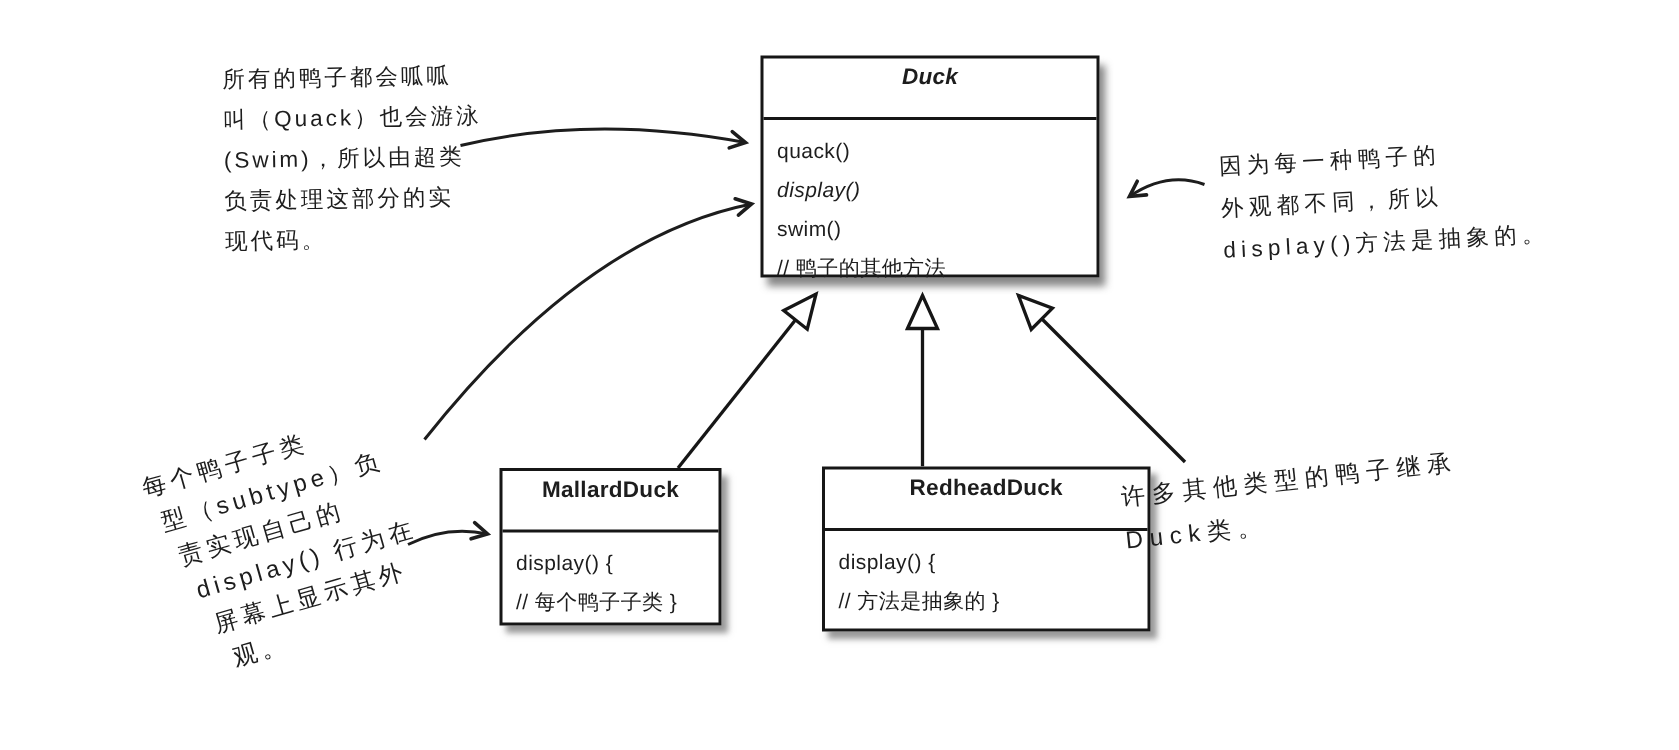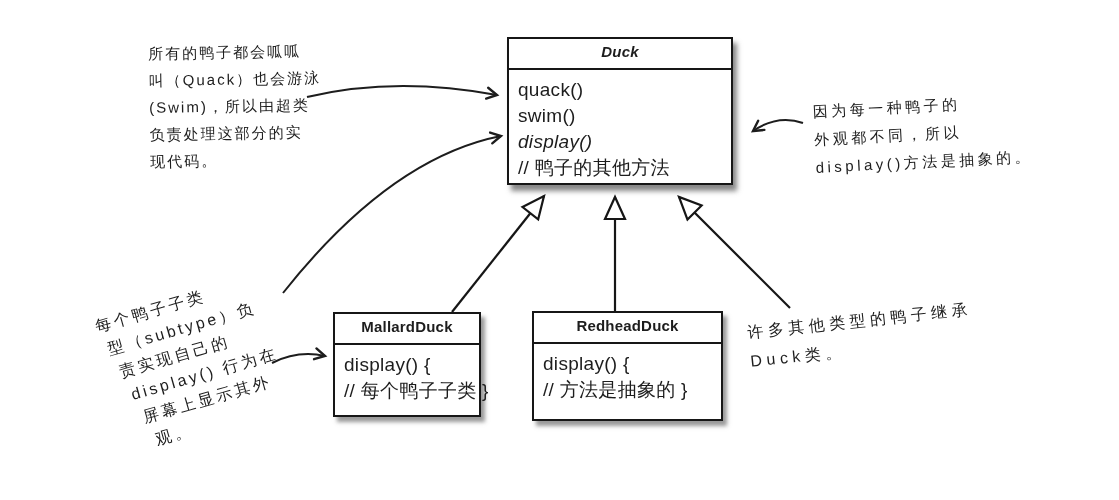--- a/index.html
+++ b/index.html
@@ -10,26 +10,26 @@
     color:#1d1d1d;
   }
   
   .cls{
     position:absolute;background:#ffffff;border:2px solid #161616;
     box-shadow:4px 5px 4px rgba(70,70,70,0.55);
     box-sizing:border-box;
   }
   .cls-title{
     text-align:center;font-weight:bold;font-size:15px;
-    padding:4px 0 8px 0;border-bottom:2px solid #161616;
+    padding:4px 0 18px 0;border-bottom:2px solid #161616;
     letter-spacing:.2px;
   }
   .cls-title.italic{font-style:italic;}
   .cls-body{padding:7px 9px 4px 9px;}
-  .member{font-size:19px;line-height:26px;white-space:pre;letter-spacing:.3px;}
+  .member{font-size:14px;line-height:26px;white-space:pre;letter-spacing:.3px;}
   .member.italic{font-style:italic;}
   
   .note{position:absolute;transform-origin:0 0;}
   .note-line{white-space:nowrap;}
   .note-tl{left:148px;top:40px;font-size:15px;line-height:27px;letter-spacing:2px;transform:rotate(-1deg);}
   .note-r{left:812px;top:98px;font-size:15px;line-height:28px;letter-spacing:3.5px;transform:rotate(-3deg);}
   .note-bl{left:92px;top:315px;font-size:16px;line-height:25px;letter-spacing:3px;transform:rotate(-16deg);}
   .note-br{left:746px;top:318px;font-size:16px;line-height:29px;letter-spacing:4.5px;transform:rotate(-6deg);}
   .ind1{padding-left:6px;} .ind2{padding-left:11px;} .ind3{padding-left:16px;}
   .ind4{padding-left:21px;} .ind5{padding-left:27px;}
@@ -58,35 +58,35 @@
     <path d="M307,97 Q395,76 497,95" fill="none" stroke="#1d1d1d" stroke-width="2" marker-end="url(#vee)"></path>
     <path d="M283,293 Q390,158 501,136" fill="none" stroke="#1d1d1d" stroke-width="2" marker-end="url(#vee)"></path>
     <path d="M803,123 Q778,114 753,131" fill="none" stroke="#1d1d1d" stroke-width="2" marker-end="url(#vee)"></path>
     <path d="M272,363 Q298,350 325,356" fill="none" stroke="#1d1d1d" stroke-width="2" marker-end="url(#vee)"></path>
   </svg>
 
   <div class="cls" style="left:507px;top:37px;width:226px;height:148px;box-shadow:4px 6px 5px rgba(55,55,55,0.6);">
     <div class="cls-title italic">Duck</div>
     <div class="cls-body">
       <div class="member">quack()</div>
+      <div class="member italic">display()</div>
       <div class="member">swim()</div>
-      <div class="member italic">display()</div>
       <div class="member">// 鸭子的其他方法</div>
     </div>
   </div>
 
   <div class="cls" style="left:333px;top:312px;width:148px;height:105px;">
     <div class="cls-title">MallardDuck</div>
     <div class="cls-body">
       <div class="member">display() {</div>
       <div class="member">// 每个鸭子子类 }</div>
     </div>
   </div>
 
-  <div class="cls" style="left:532px;top:311px;width:191px;height:110px;">
+  <div class="cls" style="left:548px;top:311px;width:219px;height:110px;">
     <div class="cls-title">RedheadDuck</div>
     <div class="cls-body">
       <div class="member">display() {</div>
       <div class="member">// 方法是抽象的 }</div>
     </div>
   </div>
 
   <div class="note note-tl">
     <div class="note-line">所有的鸭子都会呱呱</div>
     <div class="note-line">叫（Quack）也会游泳</div>

